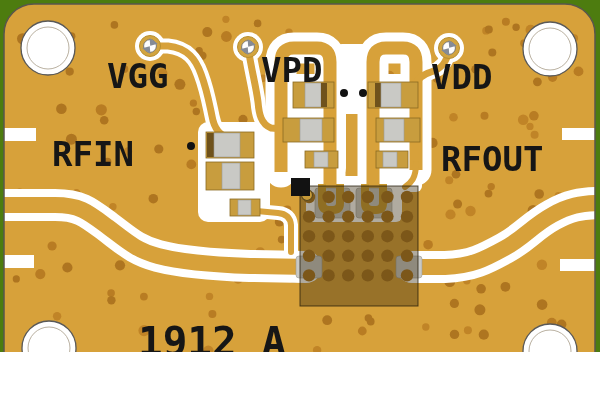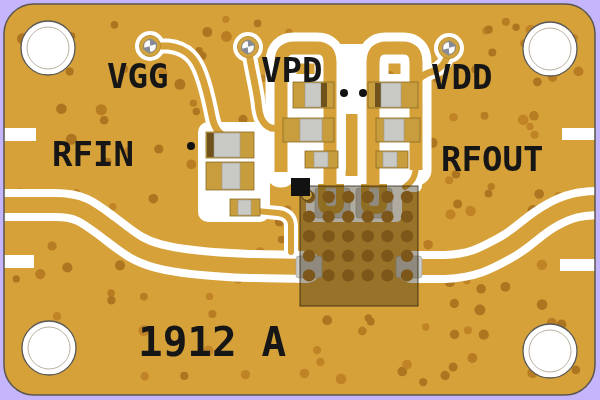--- a/index.html
+++ b/index.html
@@ -1,16 +1,16 @@
 <!DOCTYPE html>
 <html><head>
 <meta charset="utf-8">
 <style>
   html,body{margin:0;padding:0;background:#fff;}
-  .stage{width:600px;height:400px;position:relative;background:#c4b5fd;overflow:hidden;}
+  .stage{width:600px;height:352px;position:relative;background:#4d7c0f;overflow:hidden;}
   svg{display:block;}
   .wtrace{fill:none;stroke:#ffffff;stroke-linecap:round;stroke-linejoin:round;}
   .gtrace{fill:none;stroke:#D7A13A;stroke-linecap:round;stroke-linejoin:round;}
   .capbody{fill:#C89D3E;stroke:#8a6a22;stroke-width:0.8;}
   .capgray{fill:#C9C9C5;stroke:#9b9b97;stroke-width:0.6;}
   .capdark{fill:#6F521C;}
   .padgray{fill:#C9C9C5;stroke:#9a9a96;stroke-width:0.6;}
   .lbl{font-family:"DejaVu Sans Mono","Liberation Mono",monospace;font-weight:bold;fill:#161616;}
 </style>
 </head>

